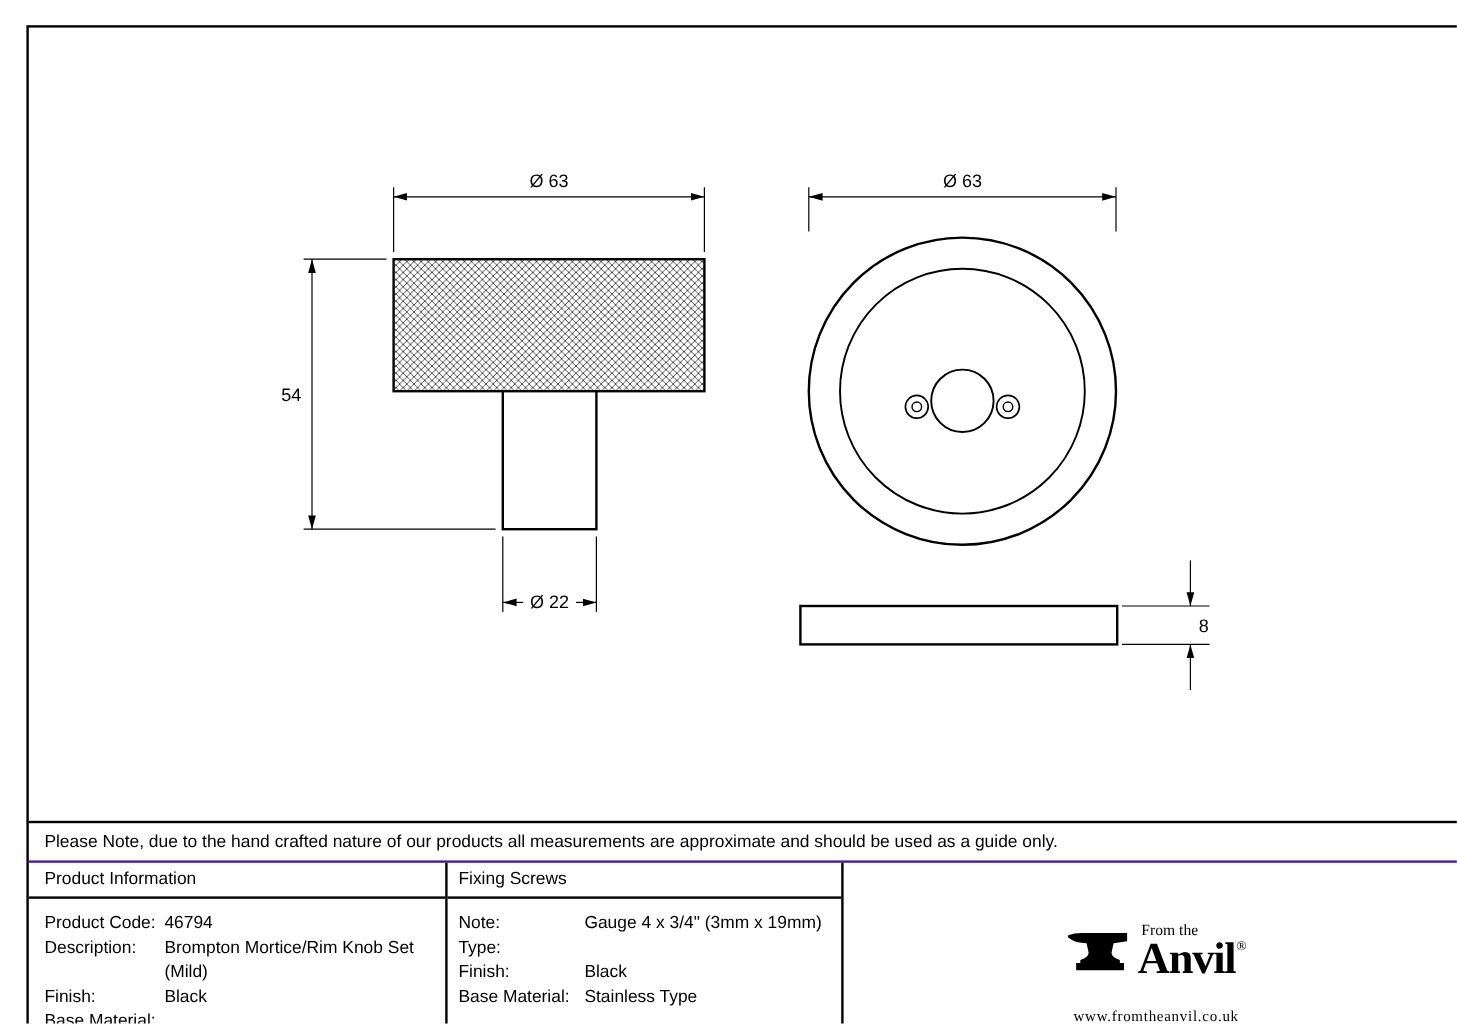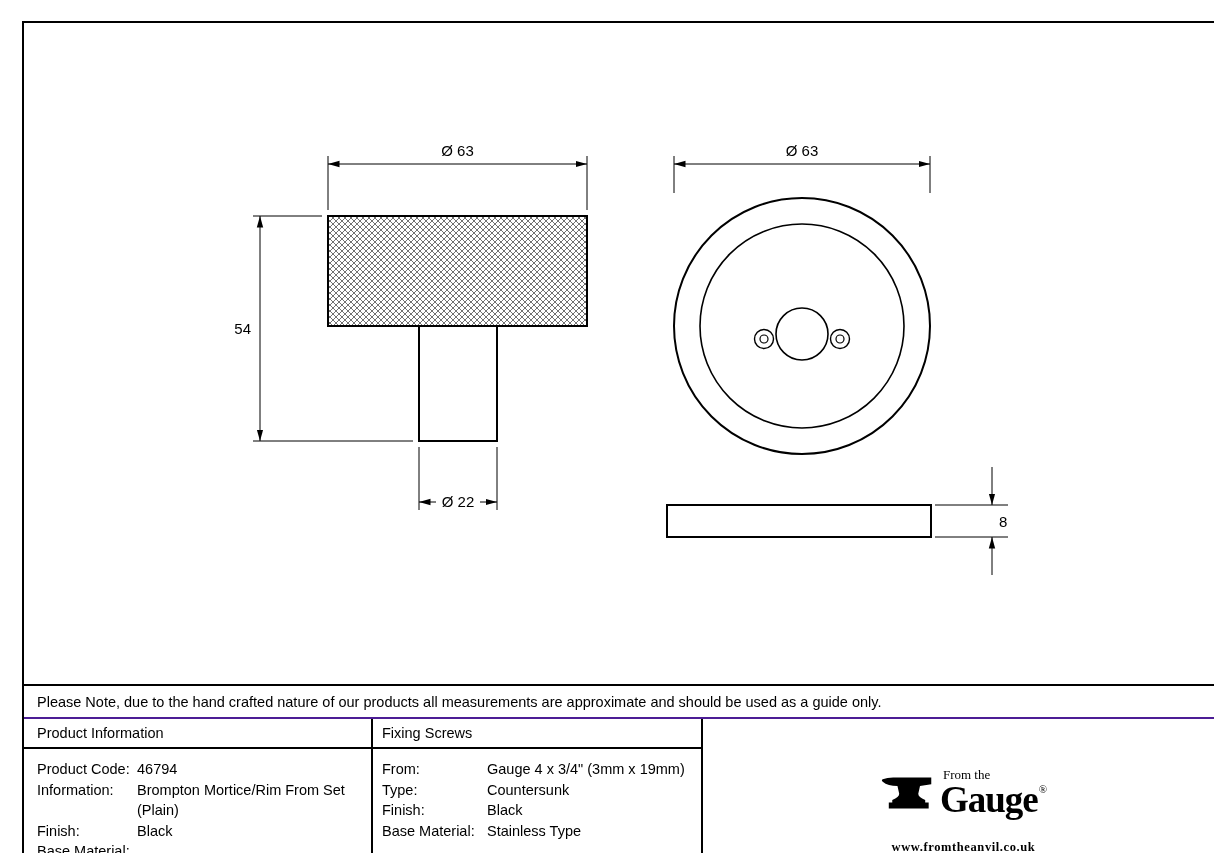--- a/index.html
+++ b/index.html
@@ -35,21 +35,21 @@
   .kv-row .v { width:220px; }
   .col-fix .kv-row .k { width:105px; }
   .col-fix .kv-row .v { width:210px; }
 
   .logo-top { display:flex; align-items:center; gap:7px; }
   .logo-text { display:flex; flex-direction:column; line-height:1; }
   .from-the  { font-family:"Liberation Serif", serif; font-size:13px; padding-left:3px; }
   .anvil-row { font-family:"Liberation Serif", serif; font-weight:bold; font-size:37px;
                letter-spacing:-1px; display:flex; align-items:flex-start; }
   .anvil-row sup { font-size:11px; font-weight:normal; line-height:1; margin-top:3px; margin-left:1px; }
-  .website { font-family:"Liberation Serif", serif; font-size:12.5px; letter-spacing:0.6px; margin-top:2px;font-weight:bold; }
+  .website { font-family:"Liberation Serif", serif; font-size:12.5px; letter-spacing:0.6px; margin-top:2px; }
 </style>
 </head>
 <body>
 
 <div class="frame">
 
   <div class="drawing-area">
     <svg viewBox="0 0 1200 661" preserveAspectRatio="none">
       <defs>
         <pattern id="knurl" width="6" height="6" patternUnits="userSpaceOnUse">
@@ -125,65 +125,64 @@
   <div class="info-table">
 
     <div class="col col-product">
       <div class="col-header">Product Information</div>
       <div class="col-body">
         <div class="kv-row">
           <span class="k">Product Code:</span>
           <span class="v">46794</span>
         </div>
         <div class="kv-row">
-          <span class="k">Information:</span>
-          <span class="v">Brompton Mortice/Rim From Set (Plain)</span>
+          <span class="k">Description:</span>
+          <span class="v">Brompton Mortice/Rim Knob Set (Mild)</span>
         </div>
         <div class="kv-row">
           <span class="k">Finish:</span>
           <span class="v">Black</span>
         </div>
         <div class="kv-row">
           <span class="k">Base Material:</span>
         </div>
       </div>
     </div>
 
 
     <div class="col col-fix">
       <div class="col-header">Fixing Screws</div>
       <div class="col-body">
         <div class="kv-row">
-          <span class="k">From:</span>
+          <span class="k">Note:</span>
           <span class="v">Gauge 4 x 3/4" (3mm x 19mm)</span>
         </div>
         <div class="kv-row">
           <span class="k">Type:</span>
-          <span class="v">Countersunk</span>
         </div>
         <div class="kv-row">
           <span class="k">Finish:</span>
           <span class="v">Black</span>
         </div>
         <div class="kv-row">
           <span class="k">Base Material:</span>
           <span class="v">Stainless Type</span>
         </div>
       </div>
     </div>
 
     <div class="col col-logo">
       <div class="logo-top">
         <svg width="52" height="44" viewBox="0 0 60 44">
           <path fill="#000" d="M14 4 L58 4 L58 12 L45 14 L43 23 Q43 27 51 30 L51 33 L55 33 L55 40 L9 40 L9 33 L13 33 L13 30 Q21 27 21 23 L19 14 Q8 14 2 9 Q0 7 2 6 Q7 4 14 4 Z"></path>
         </svg>
         <div class="logo-text">
           <span class="from-the">From the</span>
           <span class="anvil-row">
-            <span>Gauge</span>
+            <span>Anvil</span>
             <sup>®</sup>
           </span>
         </div>
       </div>
       <div class="website">www.fromtheanvil.co.uk</div>
     </div>
 
   </div>
 </div>
 

